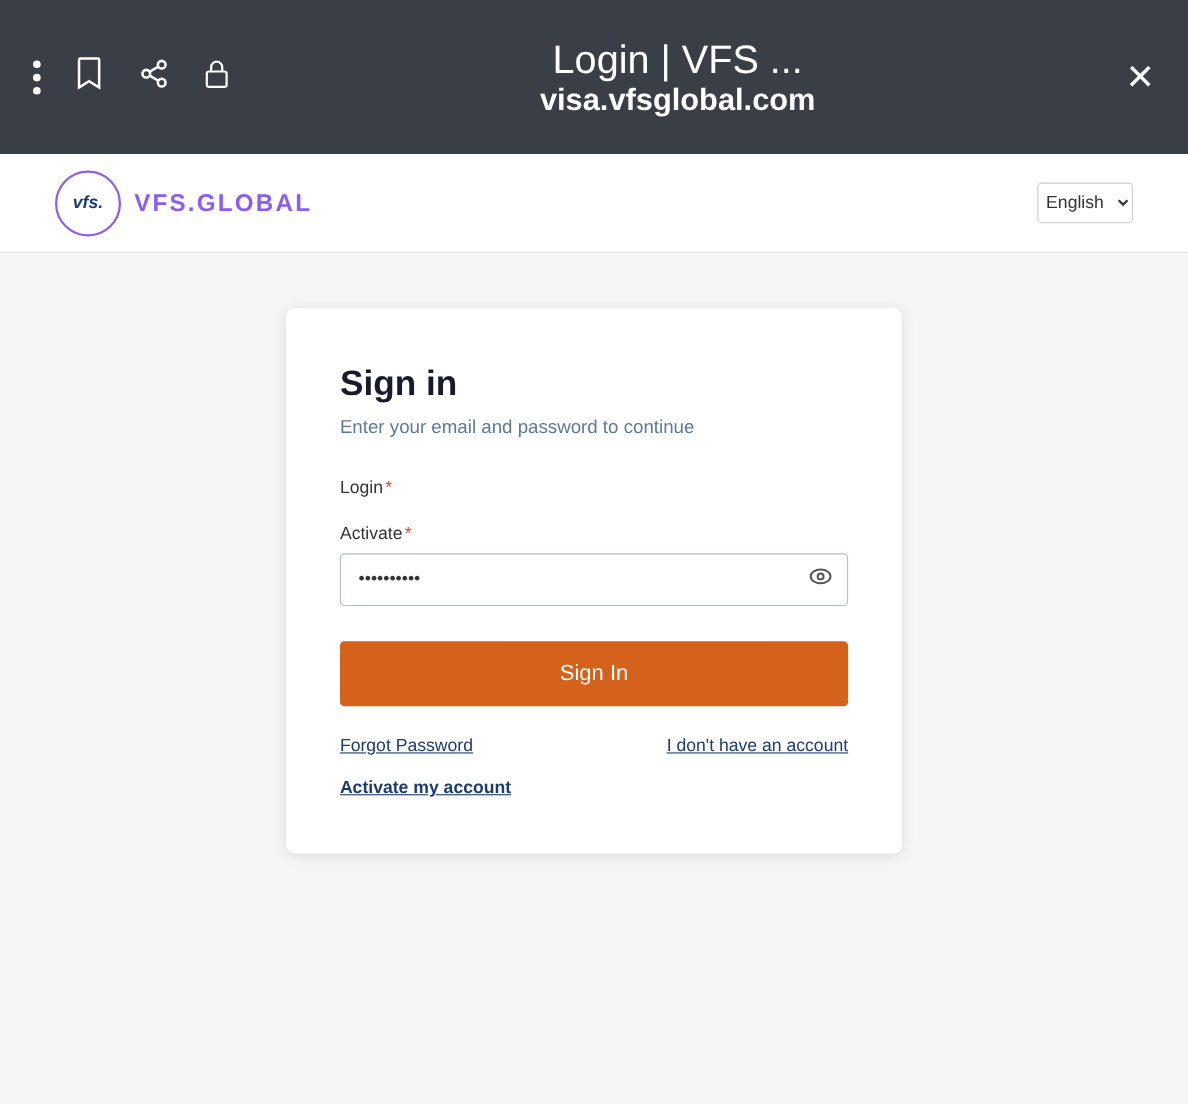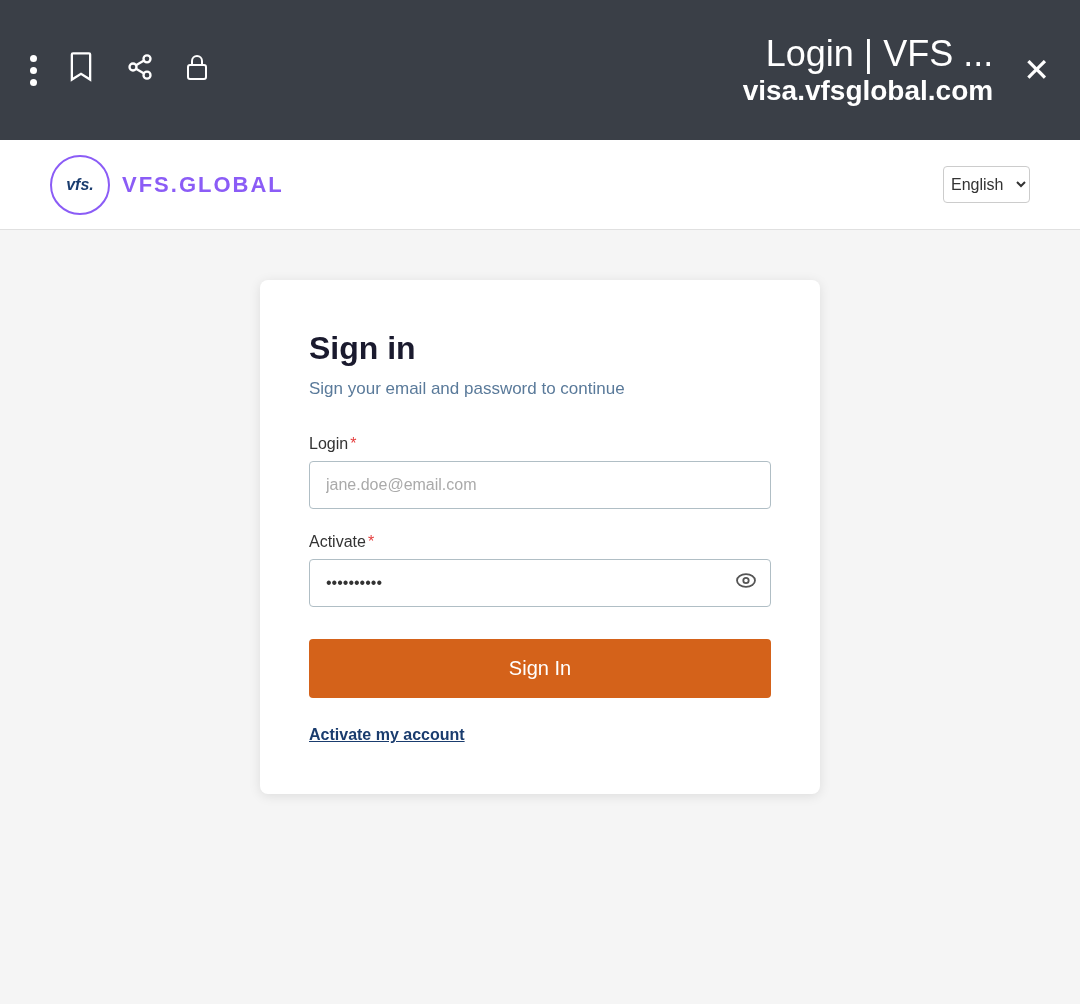--- a/index.html
+++ b/index.html
@@ -14,21 +14,21 @@
       padding: 0 30px;
       gap: 30px;
     }
     .browser-toolbar .icon {
       color: white;
       font-size: 28px;
       cursor: pointer;
     }
     .browser-title {
       flex: 1;
-      text-align: right;
+      text-align: center;
       color: white;
     }
     .browser-title .title-line {
       font-size: 36px;
       font-weight: 400;
     }
     .browser-title .url-line {
       font-size: 28px;
       font-weight: 700;
     }
@@ -256,42 +256,45 @@
       <option>Spanish</option>
       <option>Arabic</option>
       <option>Chinese</option>
     </select>
   </div>
 </div>
 
 <div class="main-content">
   <div class="signin-card">
     <h1 class="signin-title">Sign in</h1>
-    <p class="signin-subtitle">Sign your email and password to continue</p>
+    <p class="signin-subtitle">Enter your email and password to continue</p>
 
     <div class="form-group">
       <label class="form-label">
         <span>Login</span><span class="required-star">*</span>
       </label>
-      <input type="email" class="form-input" placeholder="jane.doe@email.com" style="">
     </div>
 
     <div class="form-group">
       <label class="form-label">
         <span>Activate</span><span class="required-star">*</span>
       </label>
       <div class="password-wrapper">
         <input type="password" class="form-input" placeholder="••••••••••" value="••••••••••" style="">
         <span class="eye-icon">
           <svg width="22" height="18" viewBox="0 0 24 20" fill="none" stroke="#555" stroke-width="2">
             <ellipse cx="12" cy="10" rx="10" ry="7"></ellipse>
             <circle cx="12" cy="10" r="3"></circle>
           </svg>
         </span>
       </div>
     </div>
 
     <button class="signin-btn">Sign In</button>
 
+    <div class="links-row">
+      <button class="text-link">Forgot Password</button>
+      <button class="text-link">I don't have an account</button>
+    </div>
 
     <button class="activate-link">Activate my account</button>
   </div>
 </div>
 
 </body></html>

